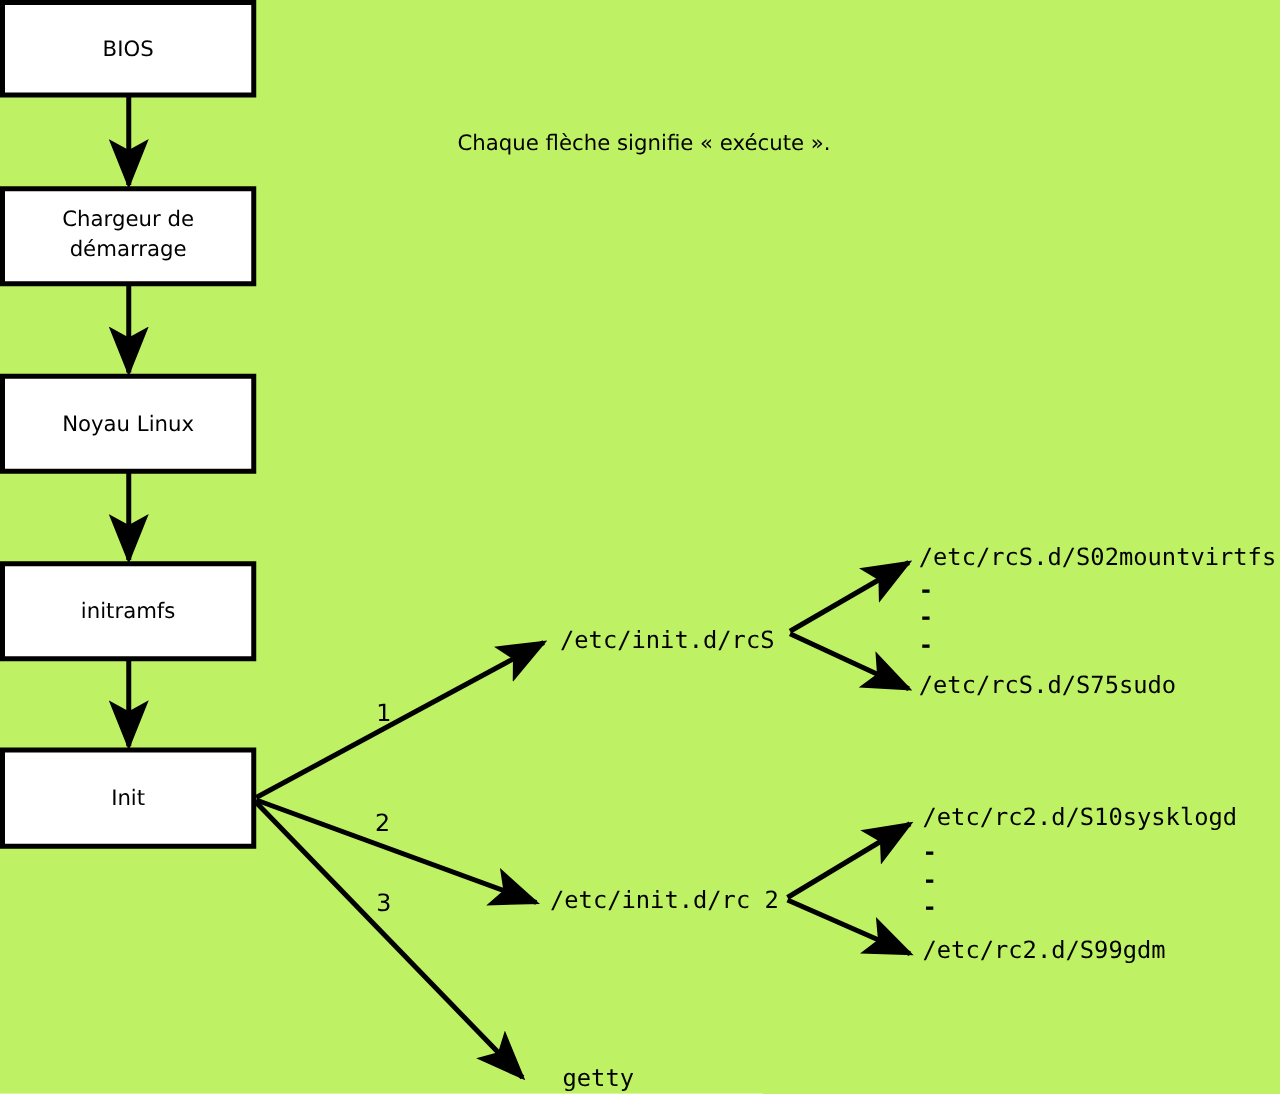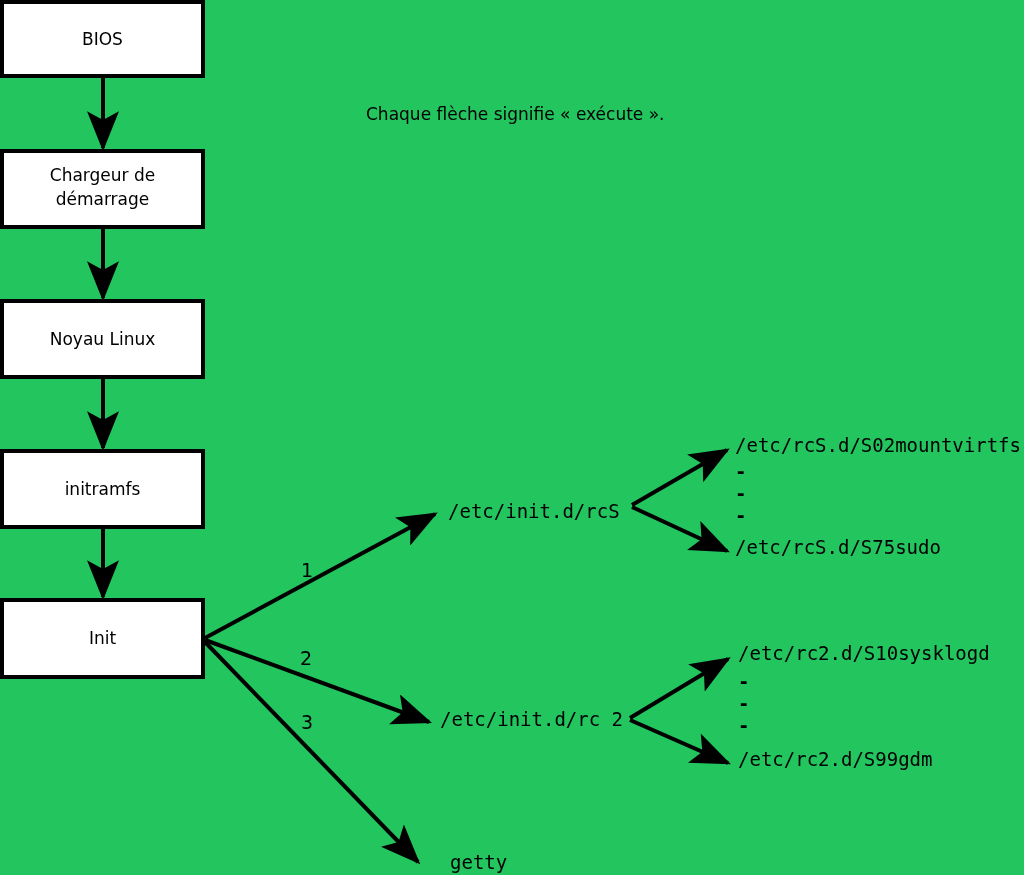--- a/index.html
+++ b/index.html
@@ -4,21 +4,21 @@
 <style>
   html, body {
     margin: 0;
     padding: 0;
     background: #ffffff;
   }
   #page {
     position: relative;
     width: 1024px;
     height: 875px;
-    background: #22c55e;
+    background: #bef264;
     overflow: hidden;
     font-family: "DejaVu Sans", sans-serif;
   }
   svg#diagram {
     position: absolute;
     left: 0;
     top: 0;
     width: 1024px;
     height: 875px;
     display: block;

